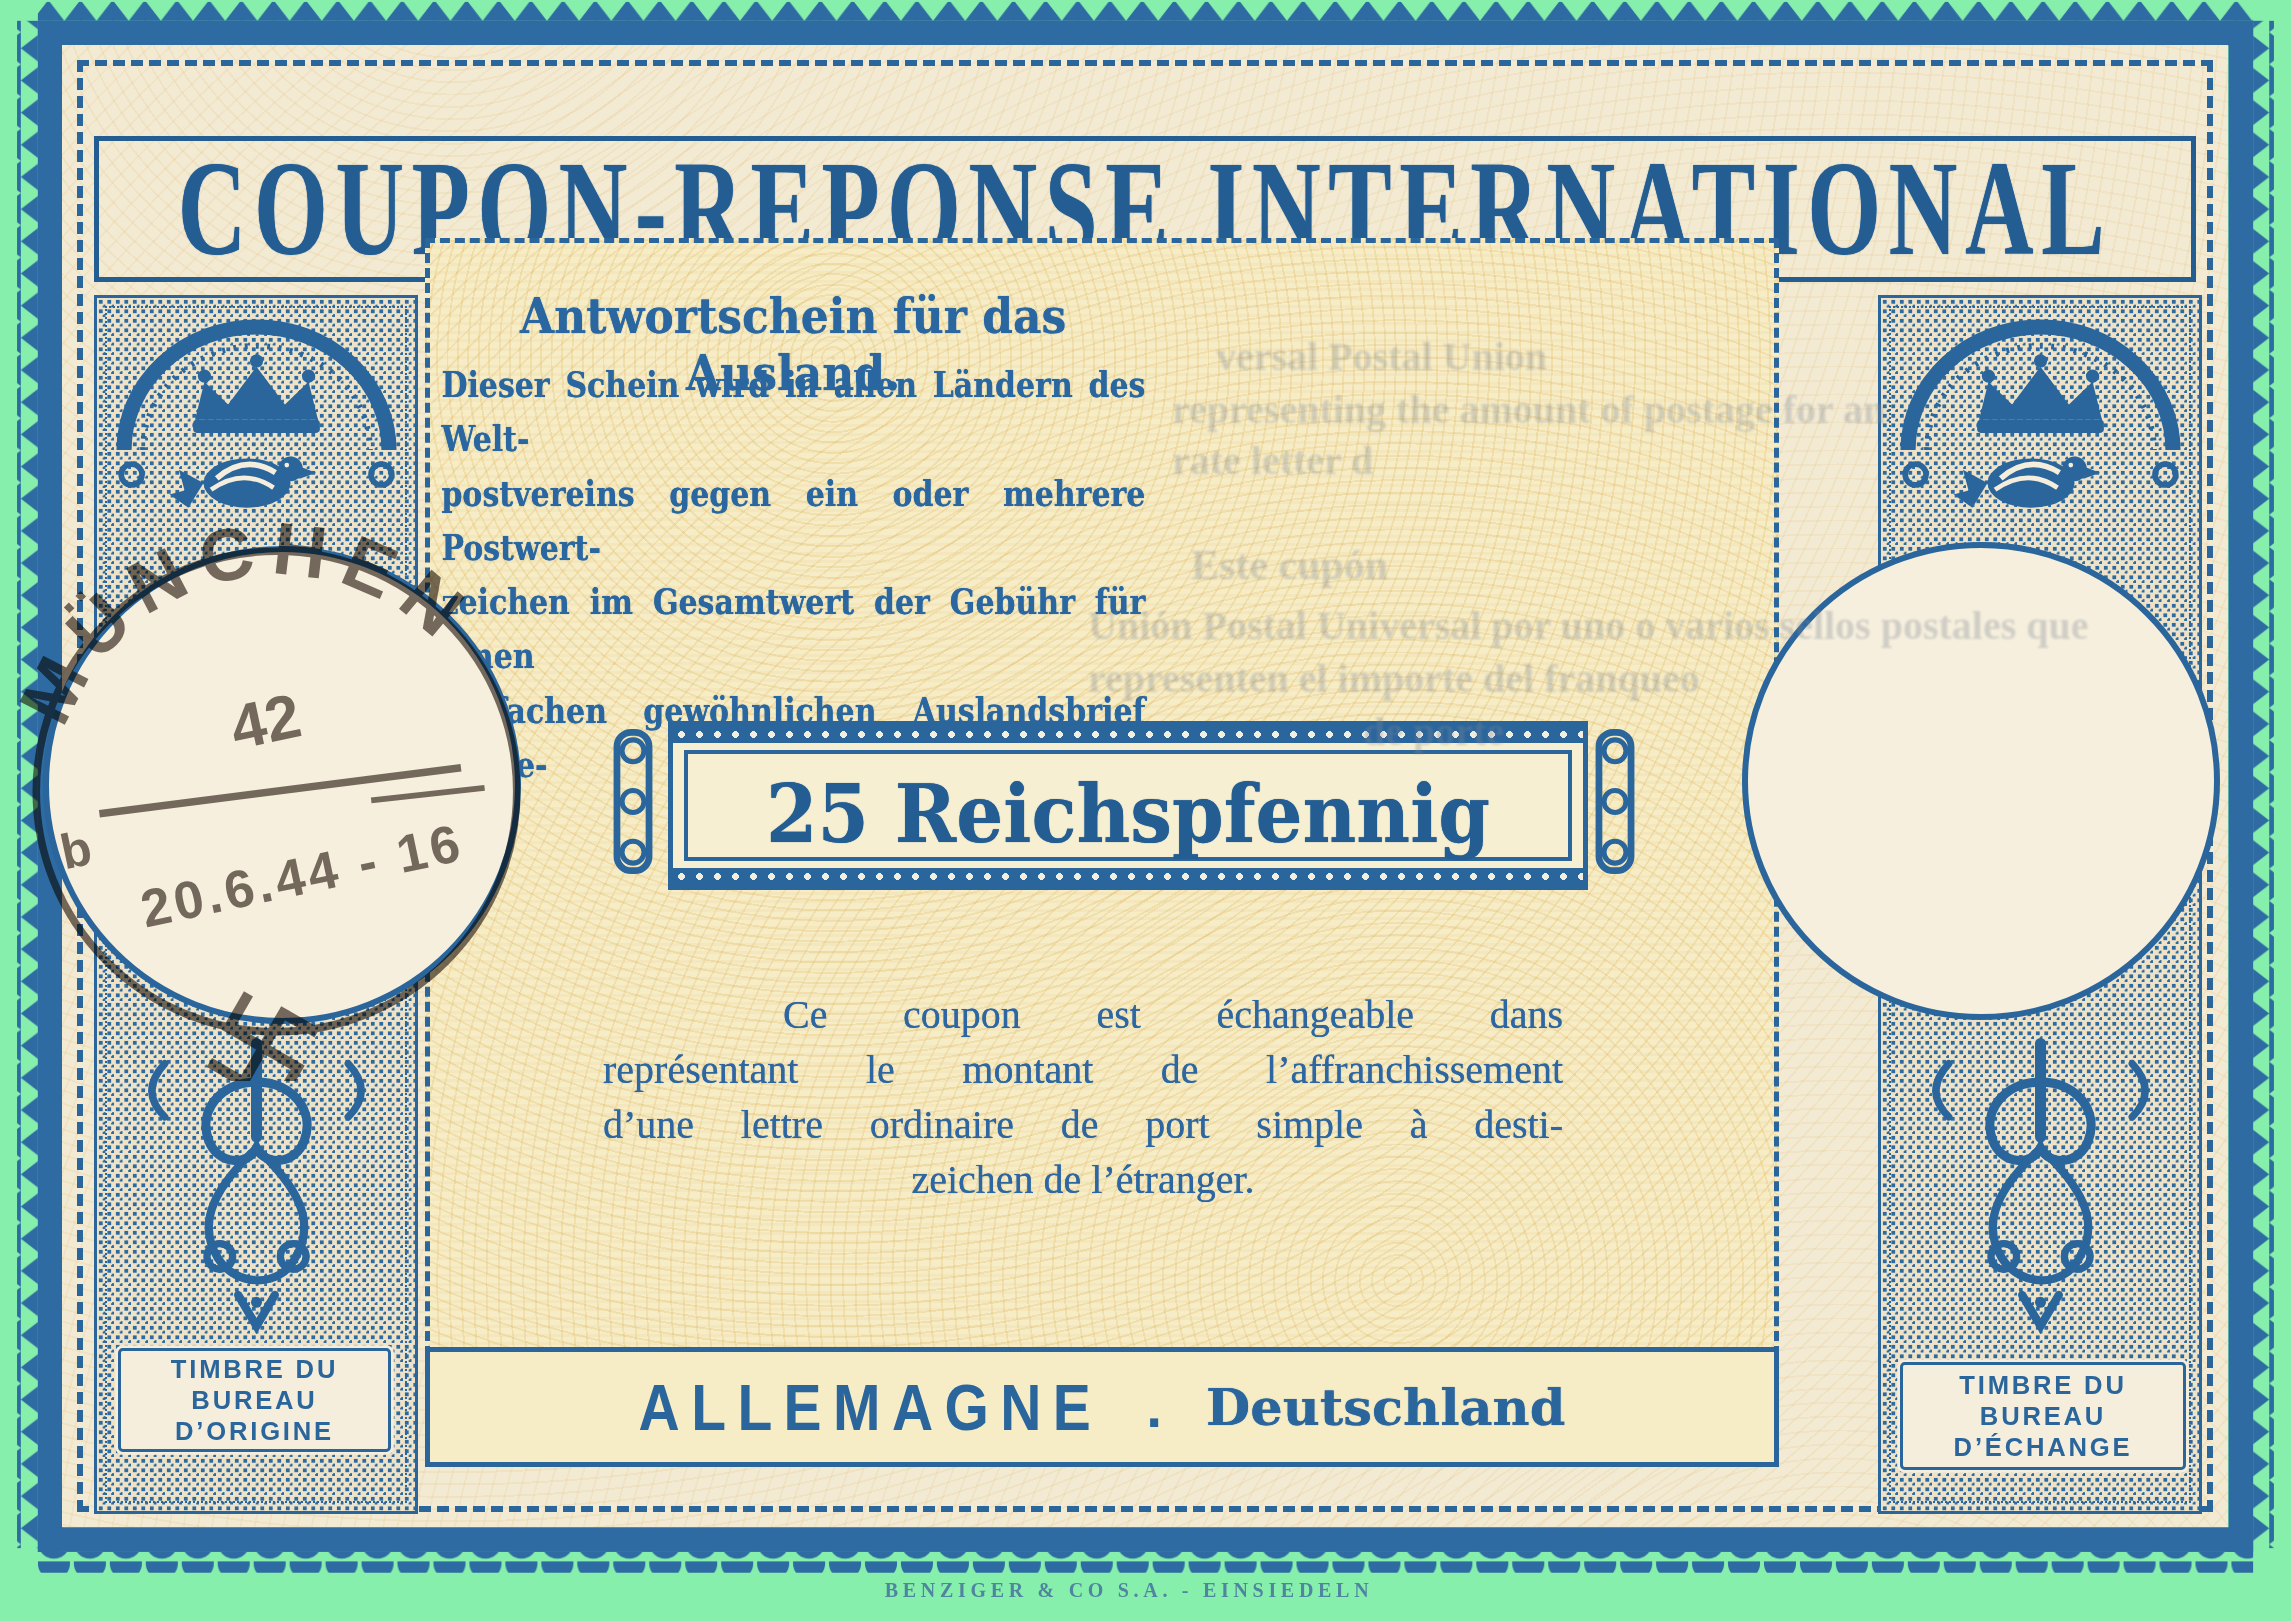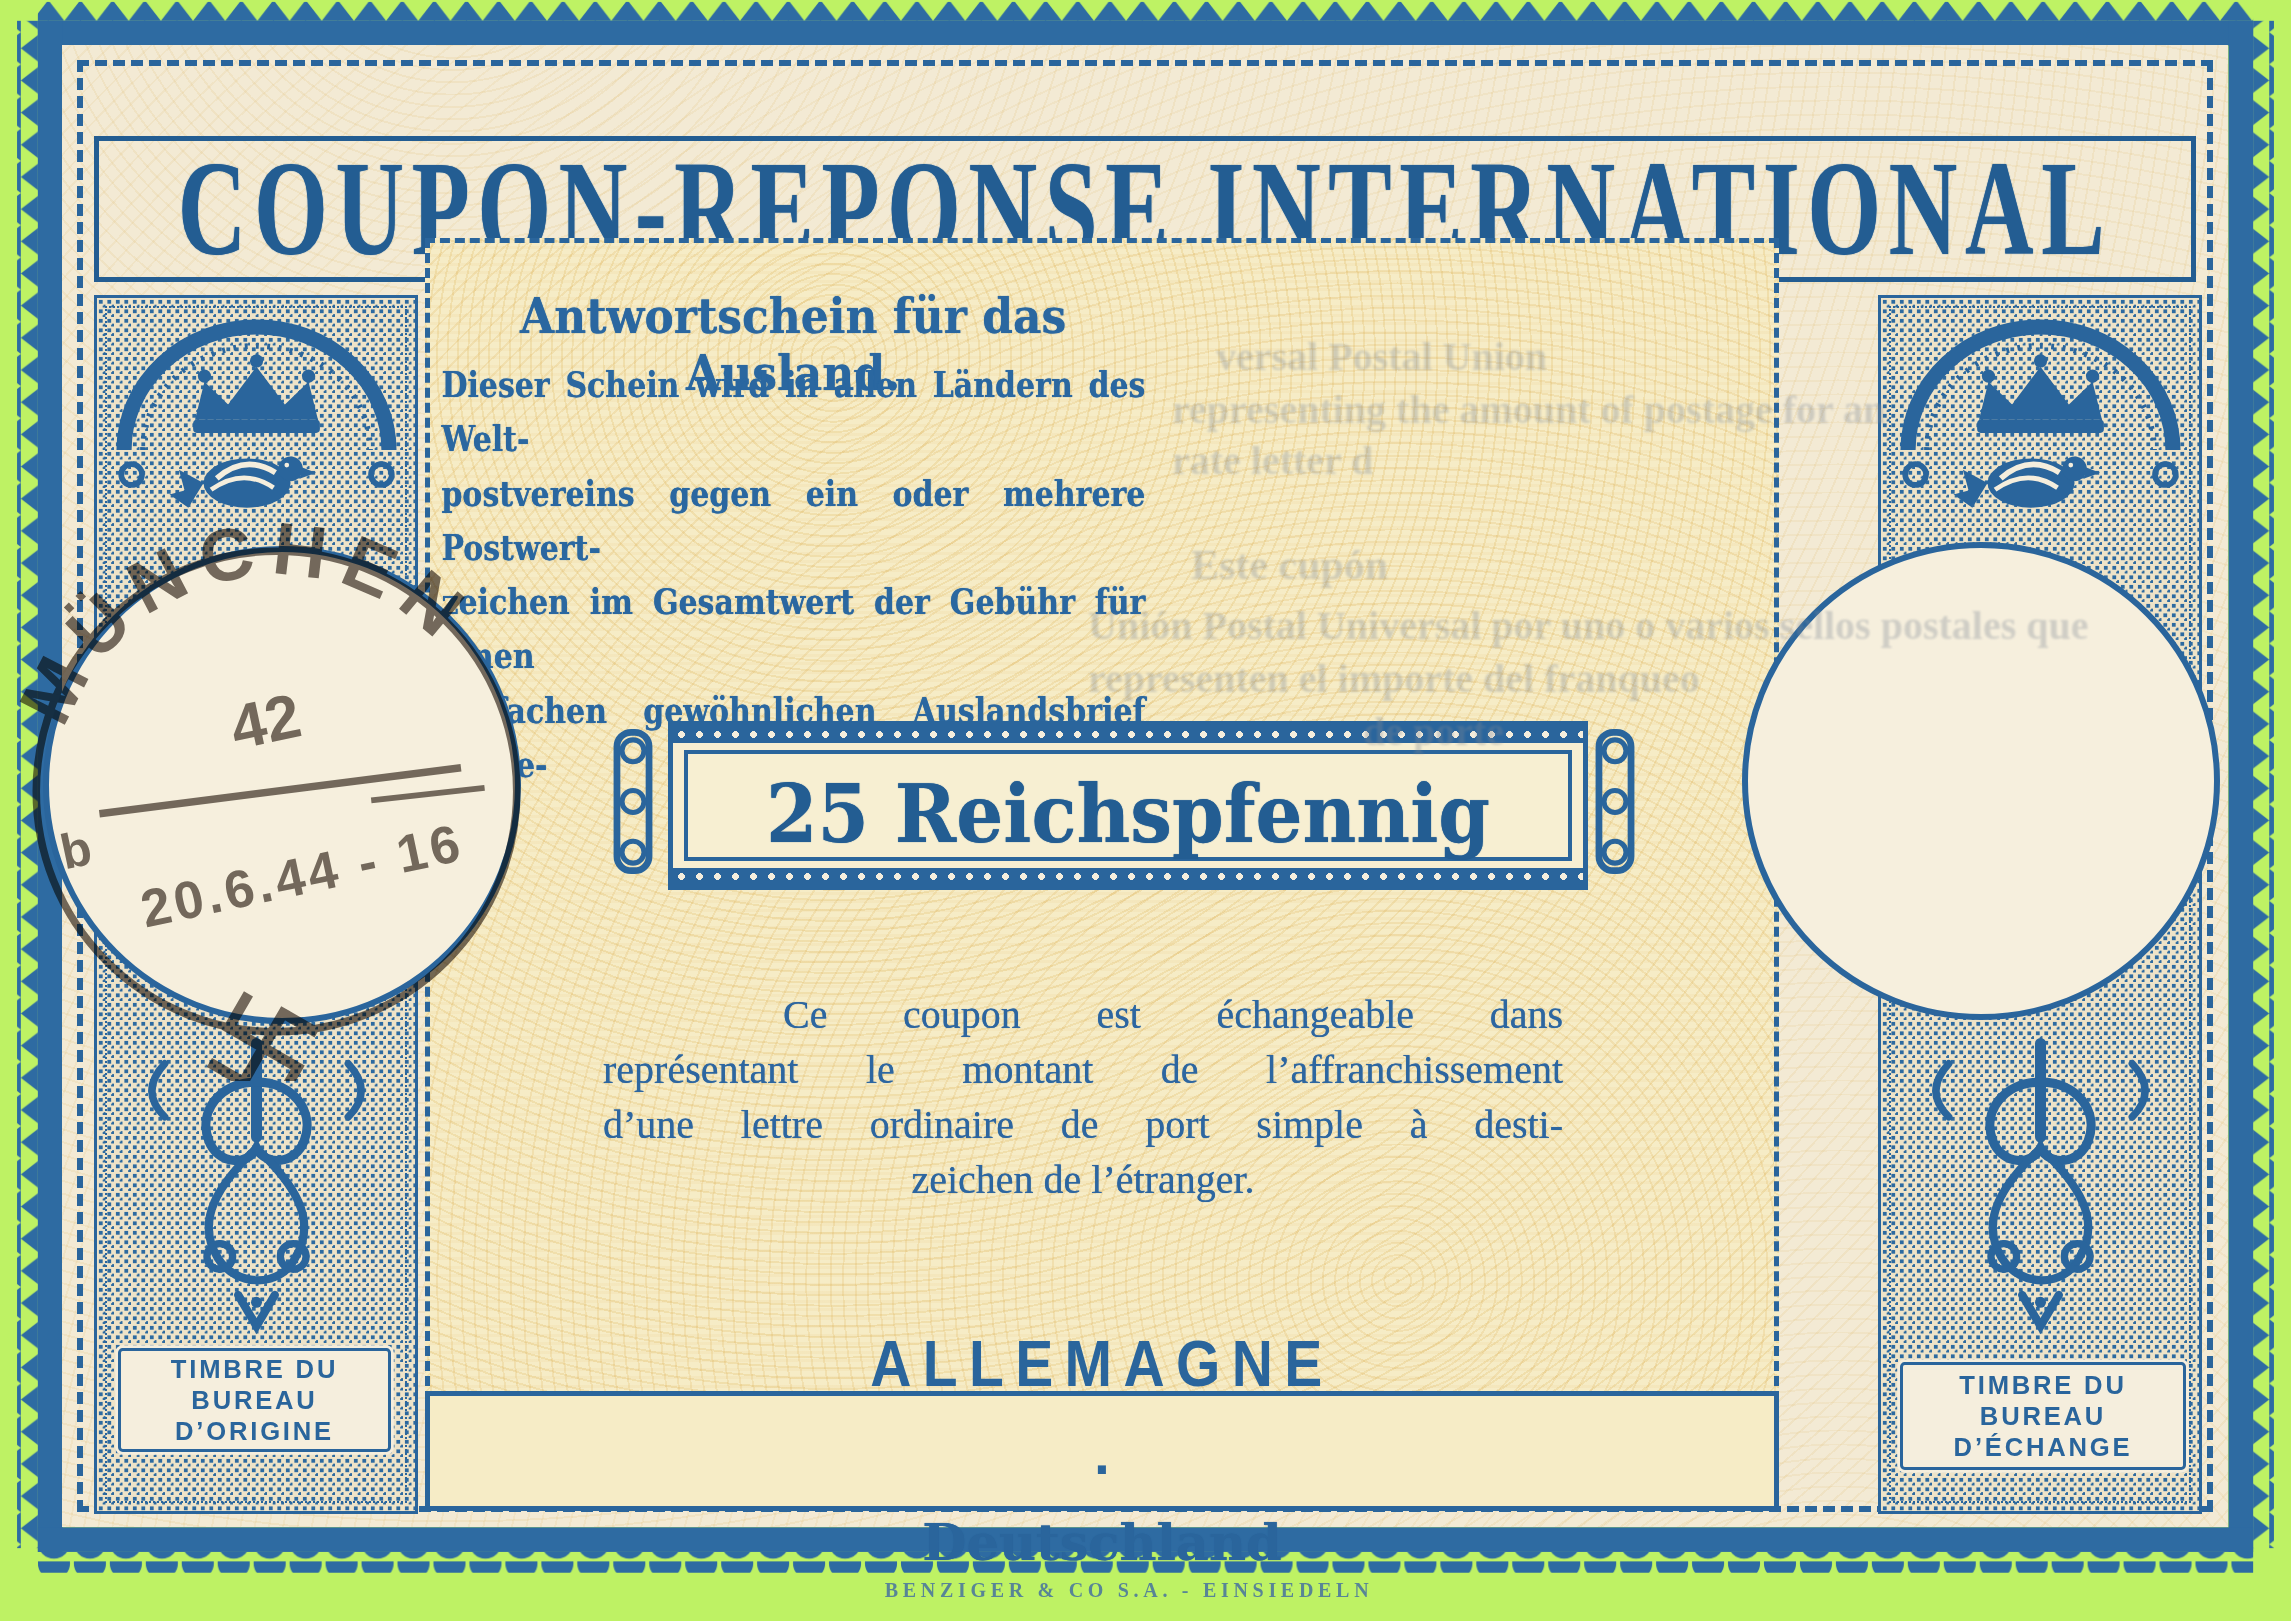--- a/index.html
+++ b/index.html
@@ -1,16 +1,16 @@
 <!DOCTYPE html>
 <html style="font-size:15px"><head>
 <meta charset="utf-8">
 <style>
   html,body{margin:0;padding:0;background:#e9e0ca;}
-  .stage{position:relative;width:2291px;height:1621px;background:#bef264;overflow:hidden;
+  .stage{position:relative;width:2291px;height:1621px;background:#86efac;overflow:hidden;
          font-family:"Liberation Serif",serif;color:#2a659c;}
   .abs{position:absolute;}
 
   
   .paper{position:absolute;left:62px;top:45px;width:2166px;height:1482px;
     background:
       repeating-radial-gradient(circle at 18% -10%, rgba(219,178,92,.14) 0 1.9px, transparent 1.9px 12.3px),
       repeating-radial-gradient(circle at 82% 120%, rgba(219,178,92,.12) 0 1.9px, transparent 1.9px 14px),
       #f3ead4;}
   .dashframe{position:absolute;left:15px;top:15px;right:15px;bottom:15px;
@@ -62,22 +62,22 @@
     border:4.7px solid #2a659c;background:#f7efd2;}
   .denom{font-family:"DejaVu Serif",serif;font-weight:bold;font-size:74px;color:#235d92;
     transform:scaleY(1.08);white-space:nowrap;text-shadow:0 0 0.9px #235d92;}
 
   .fblock{position:absolute;left:173px;top:744px;width:960px;}
   .fline{font-family:"Liberation Serif",serif;font-size:40px;line-height:55px;color:#2d66a0;
     text-align:justify;text-align-last:justify;text-shadow:0 0 0.7px #2d66a0;}
   .fline.iline{padding-left:180px;}
   .fline.cline{text-align:center;text-align-last:center;}
 
-  .banner{position:absolute;left:363px;top:1346px;width:1344px;height:110px;
-    border:5.7px solid #2a659c;background:#f6ecc6;display:flex;align-items:center;justify-content:center;gap:25px;flex-direction:column;}
+  .banner{position:absolute;left:363px;top:1302px;width:1344px;height:110px;
+    border:5.7px solid #2a659c;background:#f6ecc6;display:flex;align-items:center;justify-content:center;gap:44px;}
   .banner .fr{font-family:"Liberation Sans",sans-serif;font-weight:bold;font-size:57px;
     letter-spacing:11.4px;color:#2a659c;transform:scaleY(1.15);}
   .banner .sep{font-family:"Liberation Sans",sans-serif;font-weight:bold;font-size:57px;color:#2a659c;}
   .banner .de{font-family:"DejaVu Serif",serif;font-weight:bold;font-size:51px;color:#2a659c;
     text-shadow:0 0 0.9px #2a659c;}
 
   
   .ghost{position:absolute;white-space:nowrap;font-family:"Liberation Serif",serif;font-weight:600;
     color:#7f8894;opacity:.32;filter:blur(1.1px);}
 

